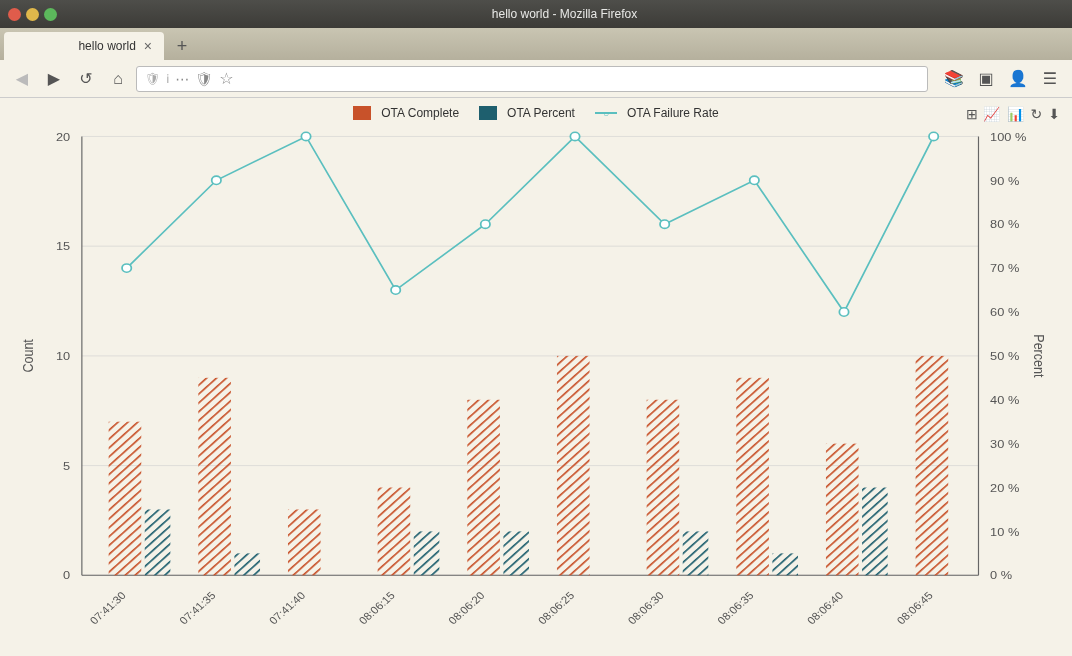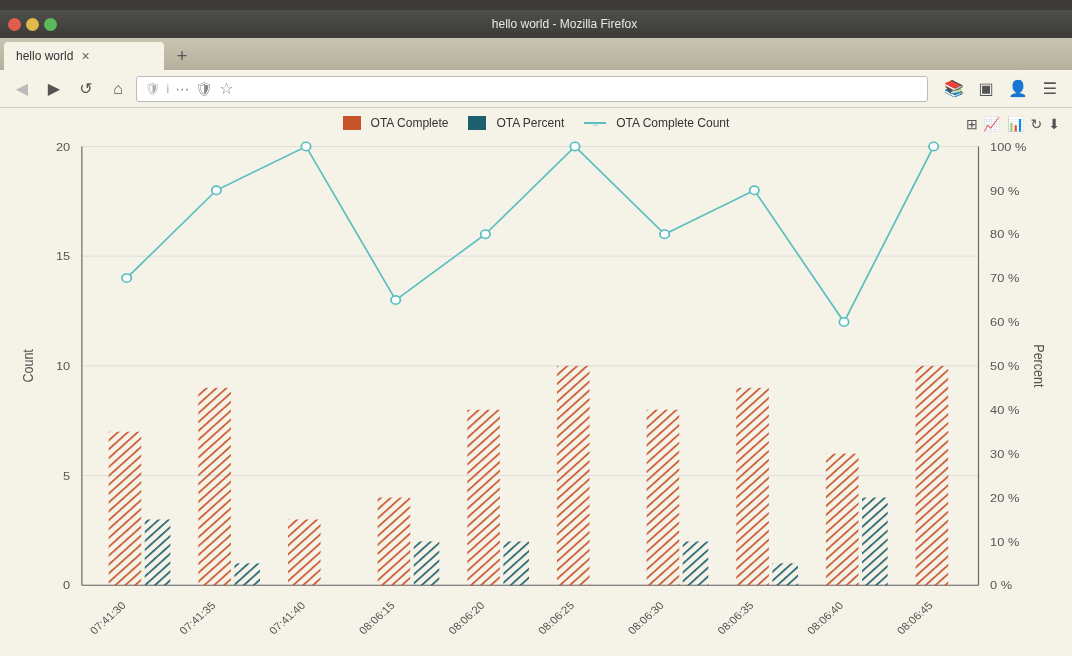--- a/index.html
+++ b/index.html
@@ -6,21 +6,20 @@
     body { font-family: 'Arial', sans-serif; background: #3c3b37; width: 1072px; height: 656px; overflow: hidden; }
 
     
     .titlebar {
       background: linear-gradient(to bottom, #4e4e4a, #3c3b37);
       height: 28px;
       display: flex;
       align-items: center;
       padding: 0 8px;
       gap: 8px;
-      margin-top: 10px;
     }
     .window-controls {
       display: flex;
       gap: 5px;
       align-items: center;
     }
     .win-btn {
       width: 13px; height: 13px;
       border-radius: 50%;
       border: none;
@@ -48,20 +47,21 @@
       background: #f5f2e8;
       height: 28px;
       display: flex;
       align-items: center;
       padding: 0 12px;
       border-radius: 4px 4px 0 0;
       font-size: 12px;
       color: #333;
       gap: 8px;
       min-width: 160px;
+      justify-content: flex-end;
     }
     .tab-close {
       font-size: 14px;
       color: #666;
       cursor: pointer;
       display: flex;
       align-items: center;
     }
     .tab-new {
       width: 28px; height: 28px;
@@ -241,21 +241,21 @@
       <div class="legend-item">
         <div class="legend-color" style="background:#c8522a;"></div>
         <span>OTA Complete</span>
       </div>
       <div class="legend-item">
         <div class="legend-color" style="background:#1e5f6e;"></div>
         <span>OTA Percent</span>
       </div>
       <div class="legend-item">
         <div class="legend-line"></div>
-        <span>OTA Complete Count</span>
+        <span>OTA Failure Rate</span>
       </div>
     </div>
 
     
     <svg class="chart" viewBox="0 0 900 490" preserveAspectRatio="none">
 
       <defs>
         <pattern id="hatch-orange" patternUnits="userSpaceOnUse" width="6" height="6" patternTransform="rotate(45)">
           <line x1="0" y1="0" x2="0" y2="6" stroke="#c8522a" stroke-width="3"></line>
         </pattern>

